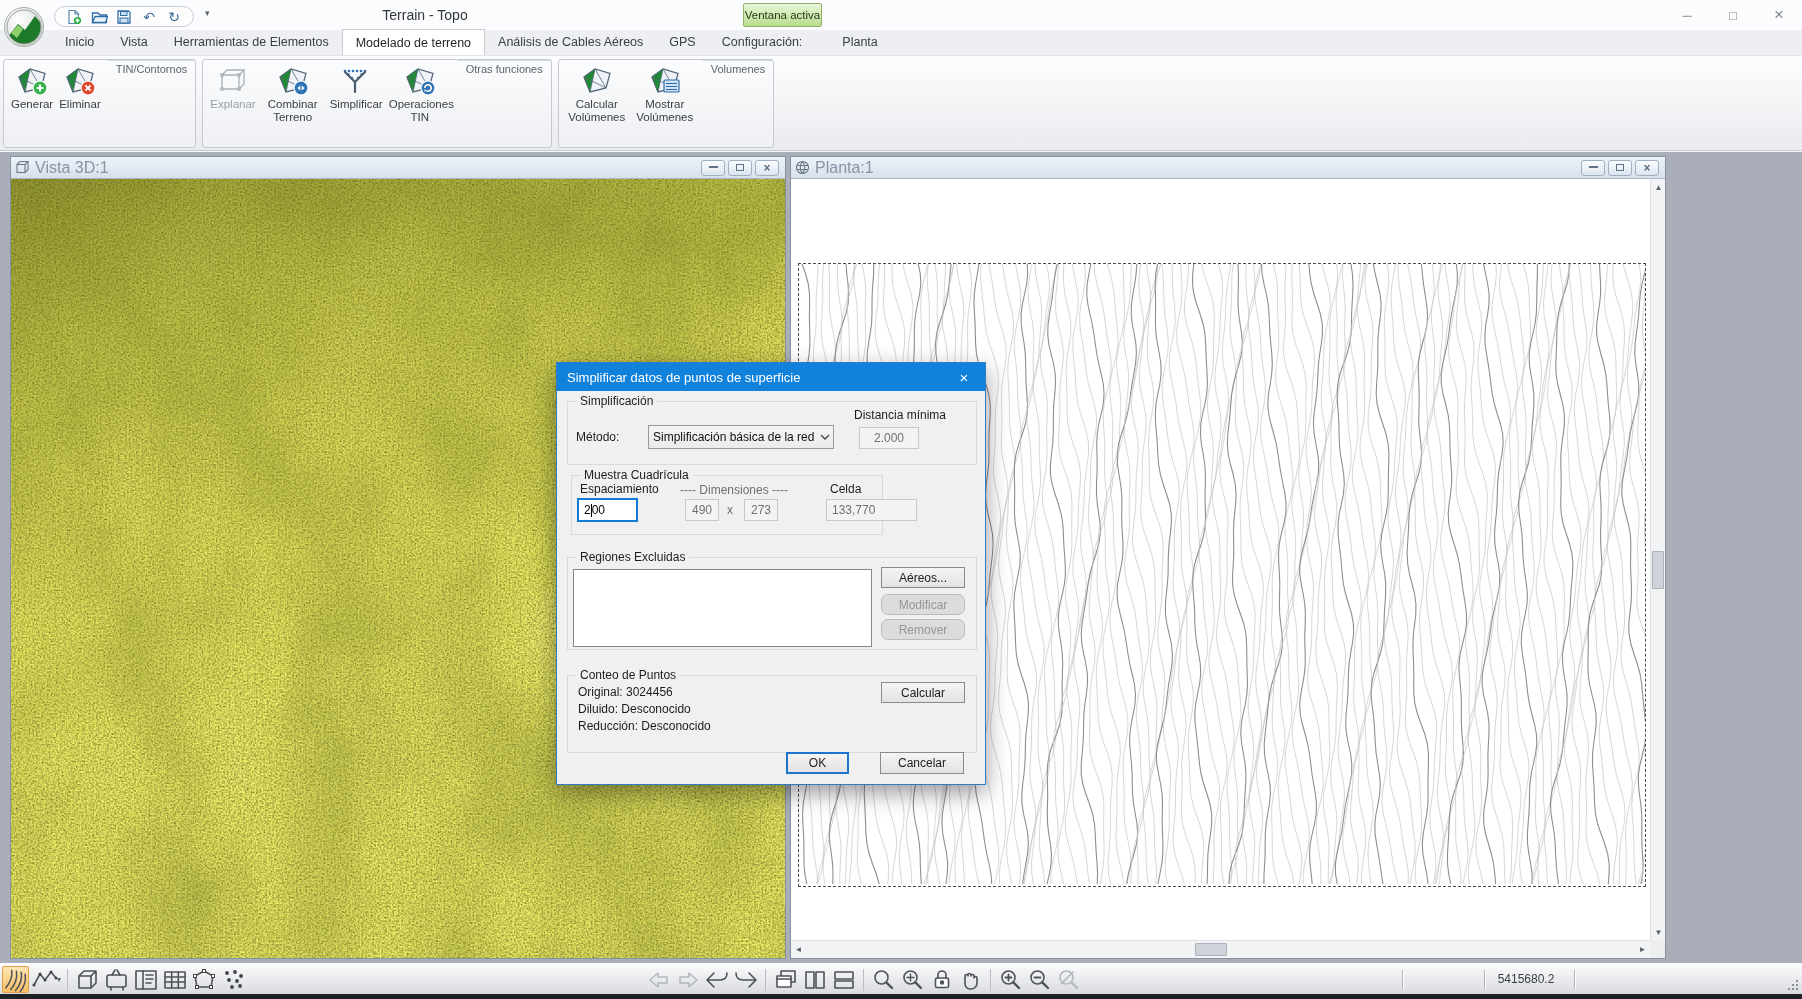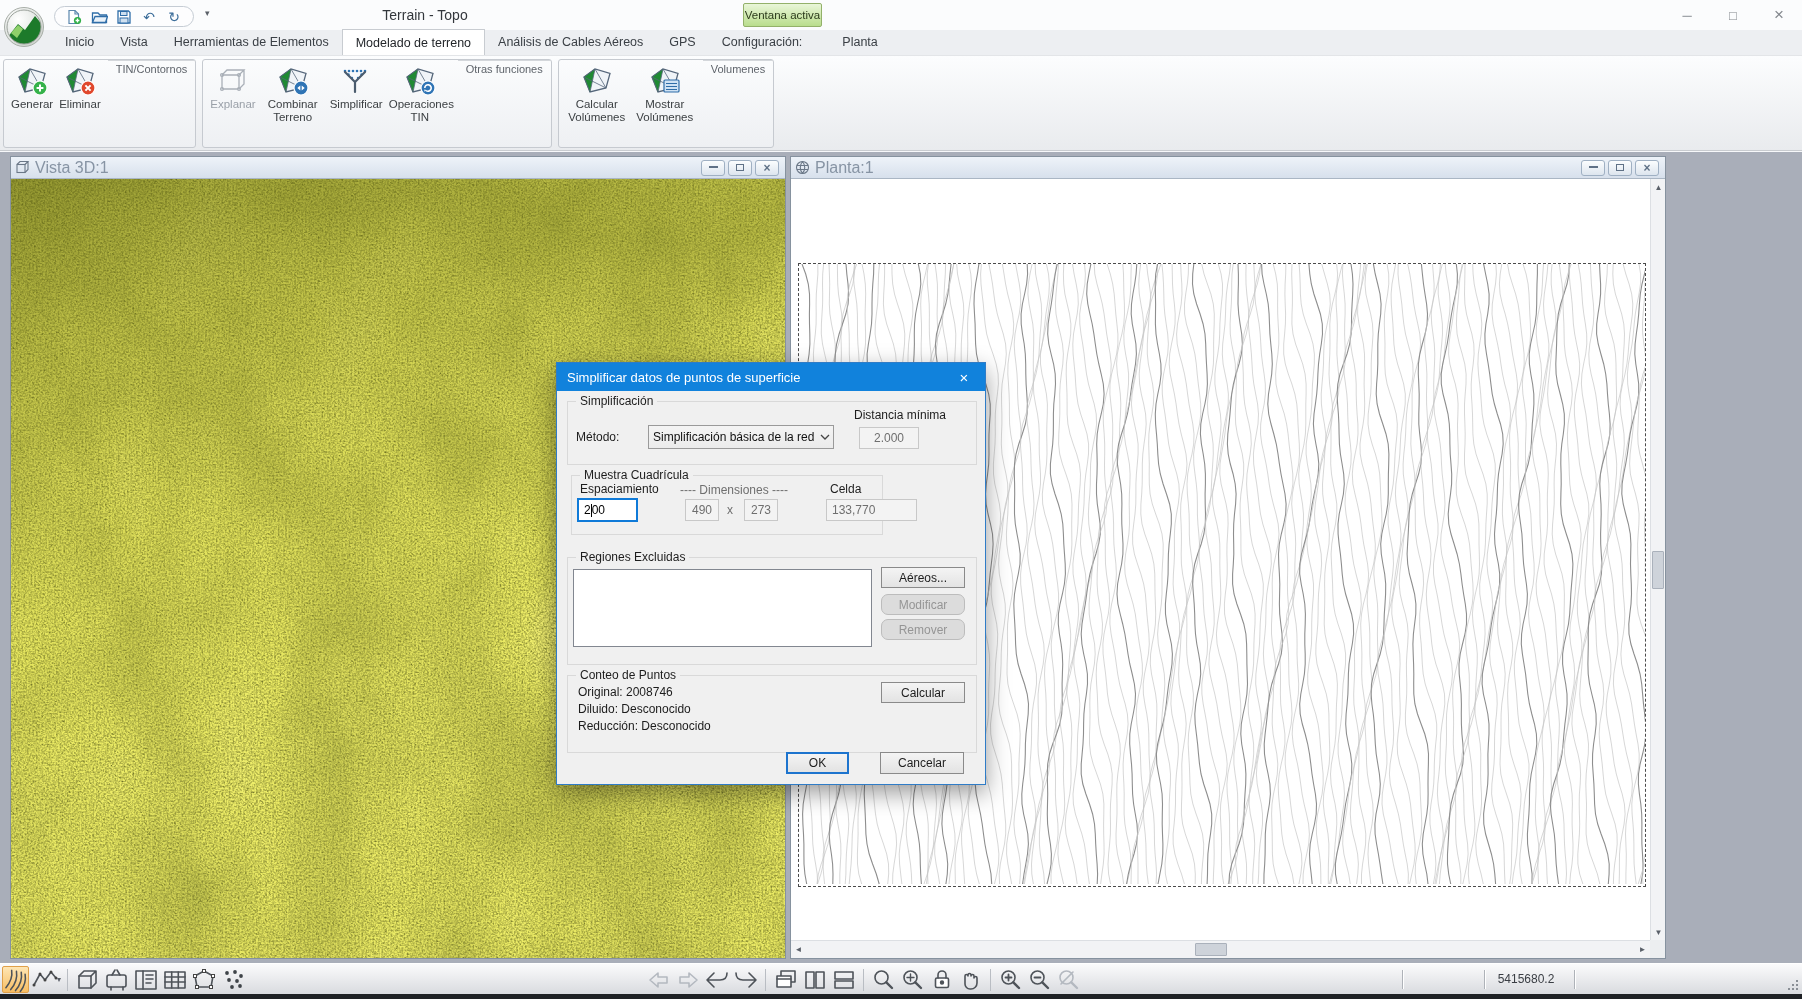--- a/index.html
+++ b/index.html
@@ -573,37 +573,37 @@
         <span class="dlbl gray" style="left:155px;top:27px;">x</span>
         <div class="dinput center" style="left:172px;top:23px;width:34px;height:22px;">
           <span>273</span>
         </div>
         <span class="dlbl" style="left:258px;top:6px;">Celda</span>
         <div class="dinput" style="left:254px;top:23px;width:91px;height:22px;">
           <span>133,770</span>
         </div>
       </div>
 
-      <div class="groupbox" style="left:10px;top:194px;width:410px;height:108px;">
+      <div class="groupbox" style="left:10px;top:194px;width:410px;height:93px;">
         <span class="gb-label">Regiones Excluidas</span>
         <div class="listbox" style="left:5px;top:11px;width:299px;height:78px;"></div>
         <div class="btn" style="left:313px;top:9px;width:84px;height:21px;">
           <span>Aéreos...</span>
         </div>
         <div class="btn disabled" style="left:313px;top:36px;width:84px;height:21px;">
           <span>Modificar</span>
         </div>
         <div class="btn disabled" style="left:313px;top:61px;width:84px;height:21px;">
           <span>Remover</span>
         </div>
       </div>
 
       <div class="groupbox" style="left:10px;top:312px;width:410px;height:78px;padding-left:12px;">
         <span class="gb-label">Conteo de Puntos</span>
-        <span class="cline" style="top:9px;">Original: 2008746</span>
+        <span class="cline" style="top:9px;">Original: 3024456</span>
         <span class="cline" style="top:26px;">Diluido: Desconocido</span>
         <span class="cline" style="top:43px;">Reducción: Desconocido</span>
         <div class="btn" style="left:313px;top:6px;width:84px;height:21px;">
           <span>Calcular</span>
         </div>
       </div>
 
       <div class="btn default" style="left:229px;top:389px;width:63px;height:22px;">
         <span>OK</span>
       </div>

